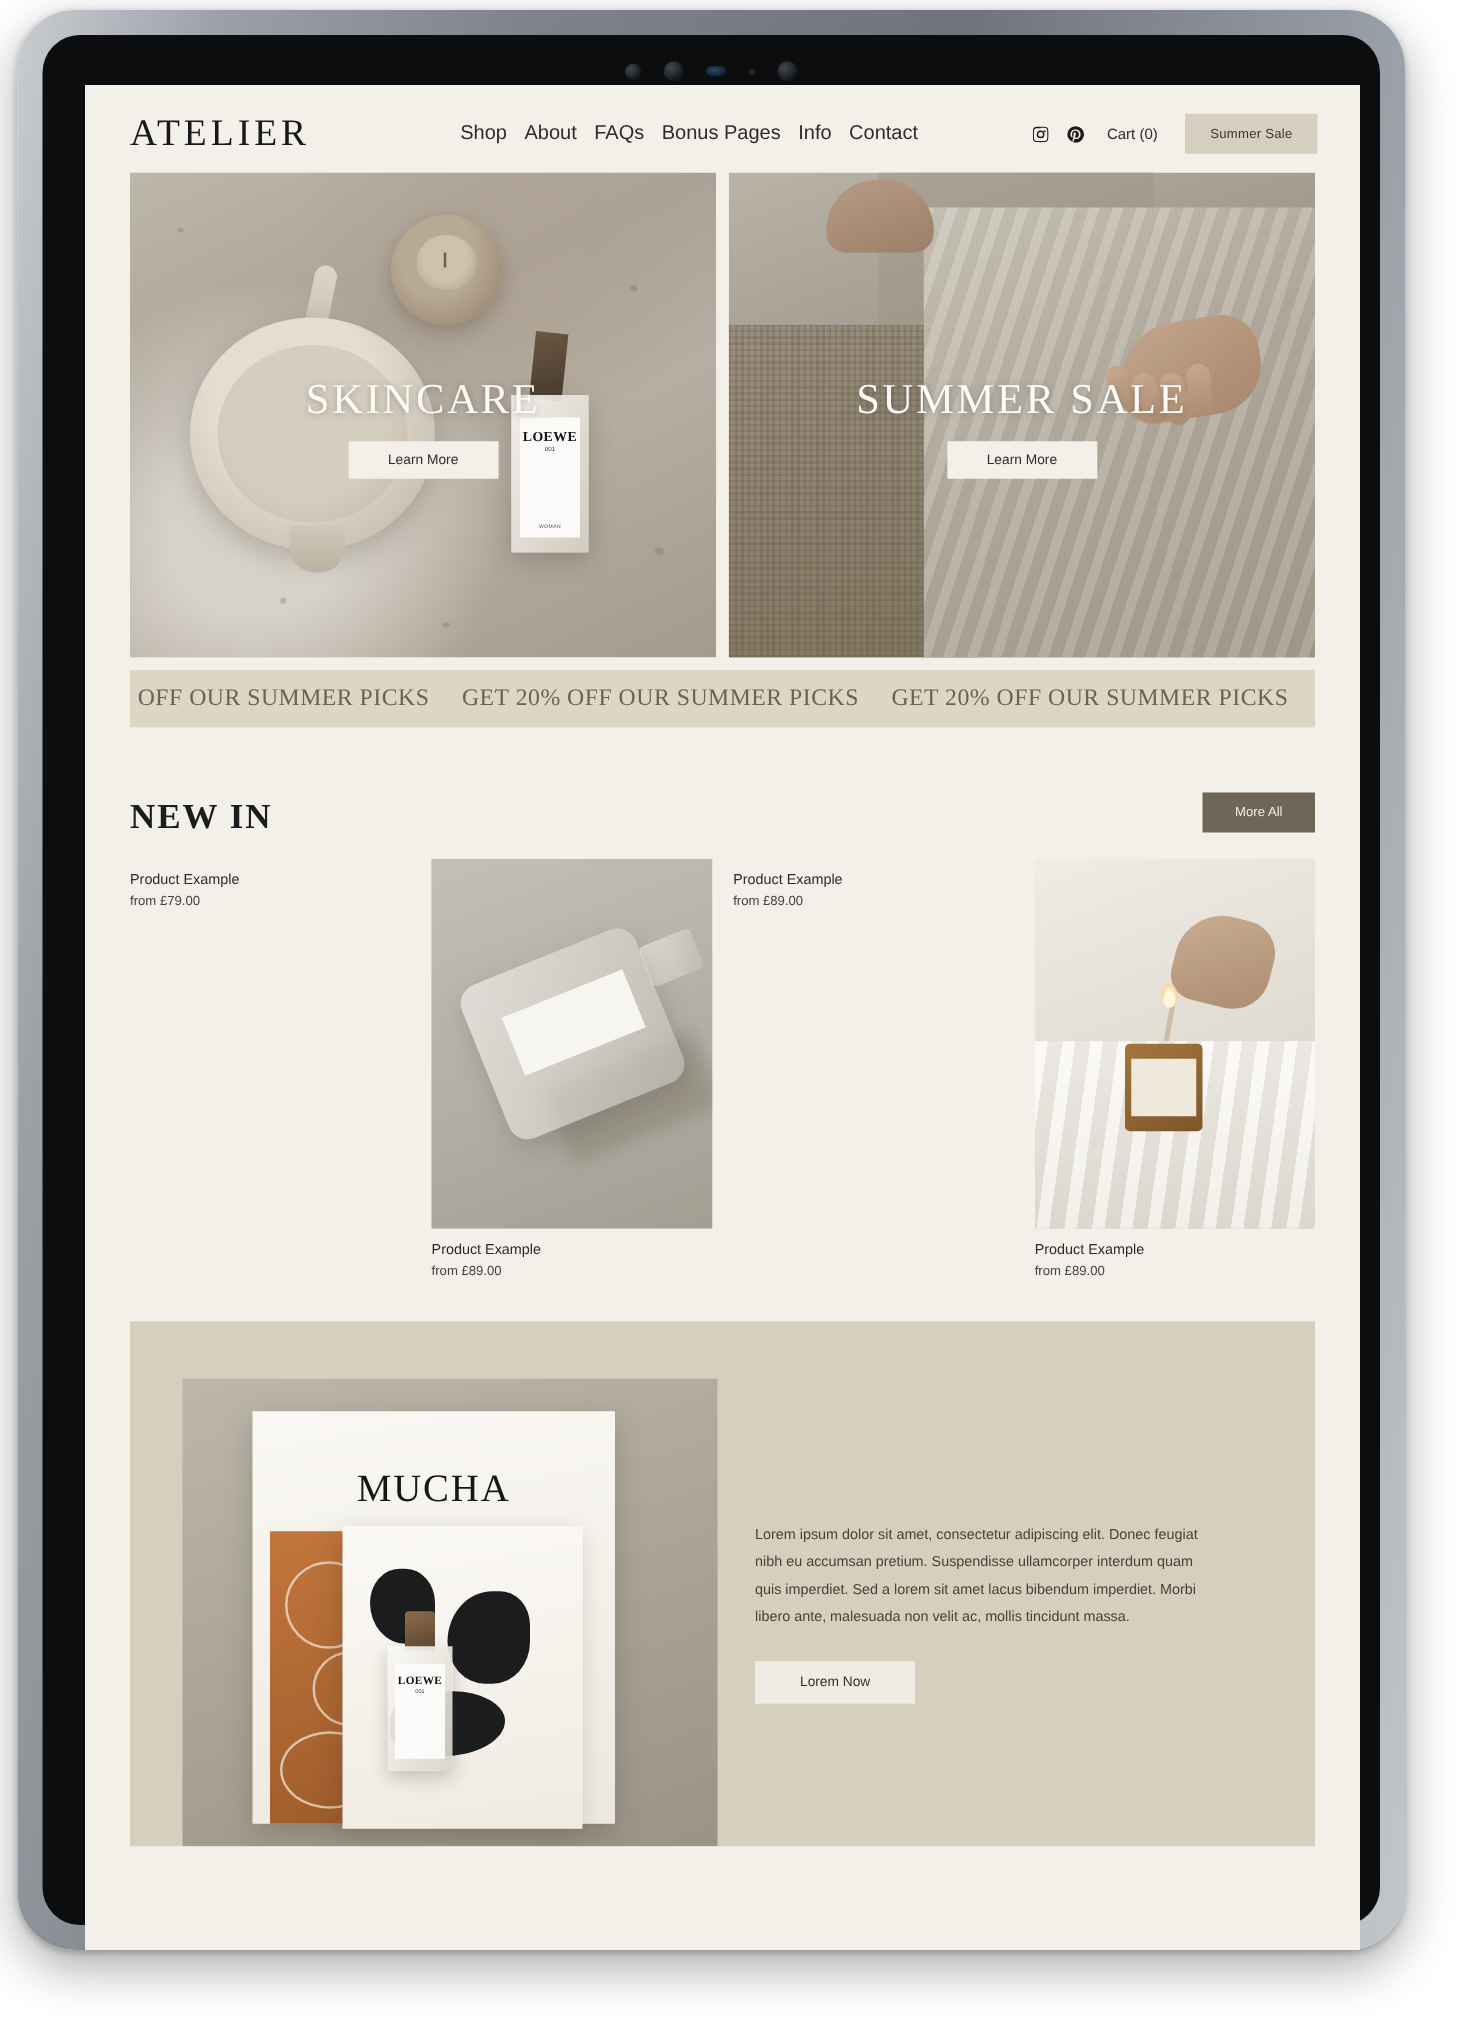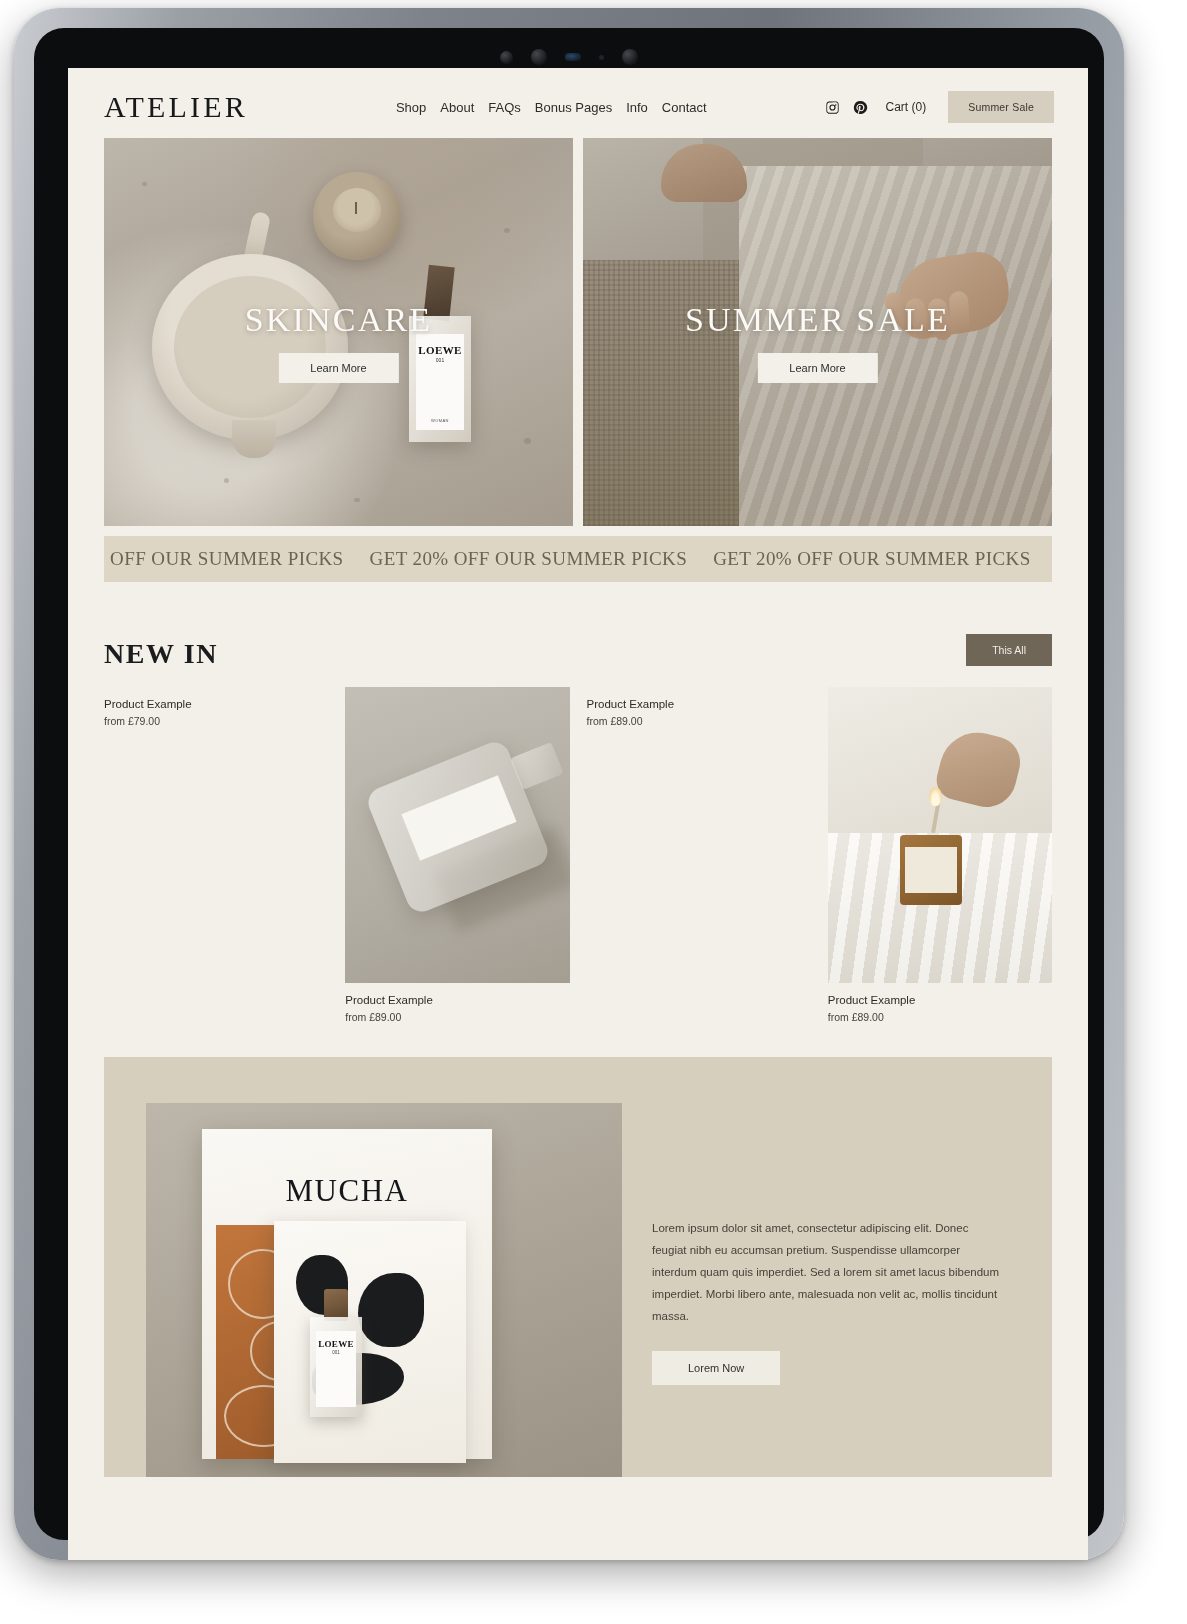--- a/index.html
+++ b/index.html
@@ -72,21 +72,21 @@
     font-family: "Liberation Serif", serif;
     font-size: 30px; letter-spacing: 3.2px;
     color: #17181a; font-weight: 400; white-space: nowrap;
   }
   #main-nav {
     flex: 1;
     display: flex; align-items: center; justify-content: center; gap: 14px;
     margin-left: 30px;
   }
   #main-nav a {
-    color: #2d2c2a; font-size: 13px; text-decoration: none; white-space: nowrap;
+    color: #2d2c2a; font-size: 16px; text-decoration: none; white-space: nowrap;
   }
   #header-right { display: flex; align-items: center; gap: 13px; }
   .social-icon {
     width: 15px; height: 15px; display: inline-flex;
     align-items: center; justify-content: center; cursor: pointer;
   }
   .social-icon svg { width: 15px; height: 15px; fill: #1d1c1b; }
   #cart-link { font-size: 12px; color: #2d2c2a; text-decoration: none; margin-left: 5px; white-space: nowrap; }
   #summer-sale-btn {
     background: #d6cfbf; color: #3a362f;
@@ -383,21 +383,21 @@
     background: radial-gradient(ellipse at 50% 70%, #fff7e0 0 35%, #f3d79a 70%, rgba(243,215,154,0) 100%);
   }
 
   
   #promo-section {
     margin: 34px 36px 0 36px;
     background: #d6cfbe;
     display: flex; height: 420px; overflow: hidden;
   }
   #promo-img-wrap {
-    width: 518px; padding: 46px 0 0 42px; position: relative;
+    width: 470px; padding: 46px 0 0 42px; position: relative;
   }
   #promo-img {
     position: relative; width: 100%; height: 100%;
     background: linear-gradient(160deg,#bdb7ab 0%,#a9a295 55%,#9b9386 100%);
     overflow: hidden;
   }
   #magazine {
     position: absolute; left: 56px; top: 26px; width: 290px; height: 330px;
     background: linear-gradient(170deg,#faf8f4,#ece8df);
     box-shadow: 0 8px 22px rgba(72,64,52,0.28);
@@ -559,21 +559,21 @@
       <span class="item">GET 20% OFF OUR SUMMER PICKS</span>
       <span class="item">GET 20% OFF OUR SUMMER PICKS</span>
       <span class="item">GET 20% OFF OUR SUMMER PICKS</span>
 
     </div>
   </div>
 
   <section id="newin-section">
     <div id="newin-head">
       <h2 id="newin-title">NEW IN</h2>
-      <button id="shop-all-btn">This All</button>
+      <button id="shop-all-btn">More All</button>
     </div>
 
     <div id="product-grid">
 
       <div class="product-card">
         <div class="product-name">Product Example</div>
         <div class="product-price">from £79.00</div>
       </div>
 
       <div class="product-card">

